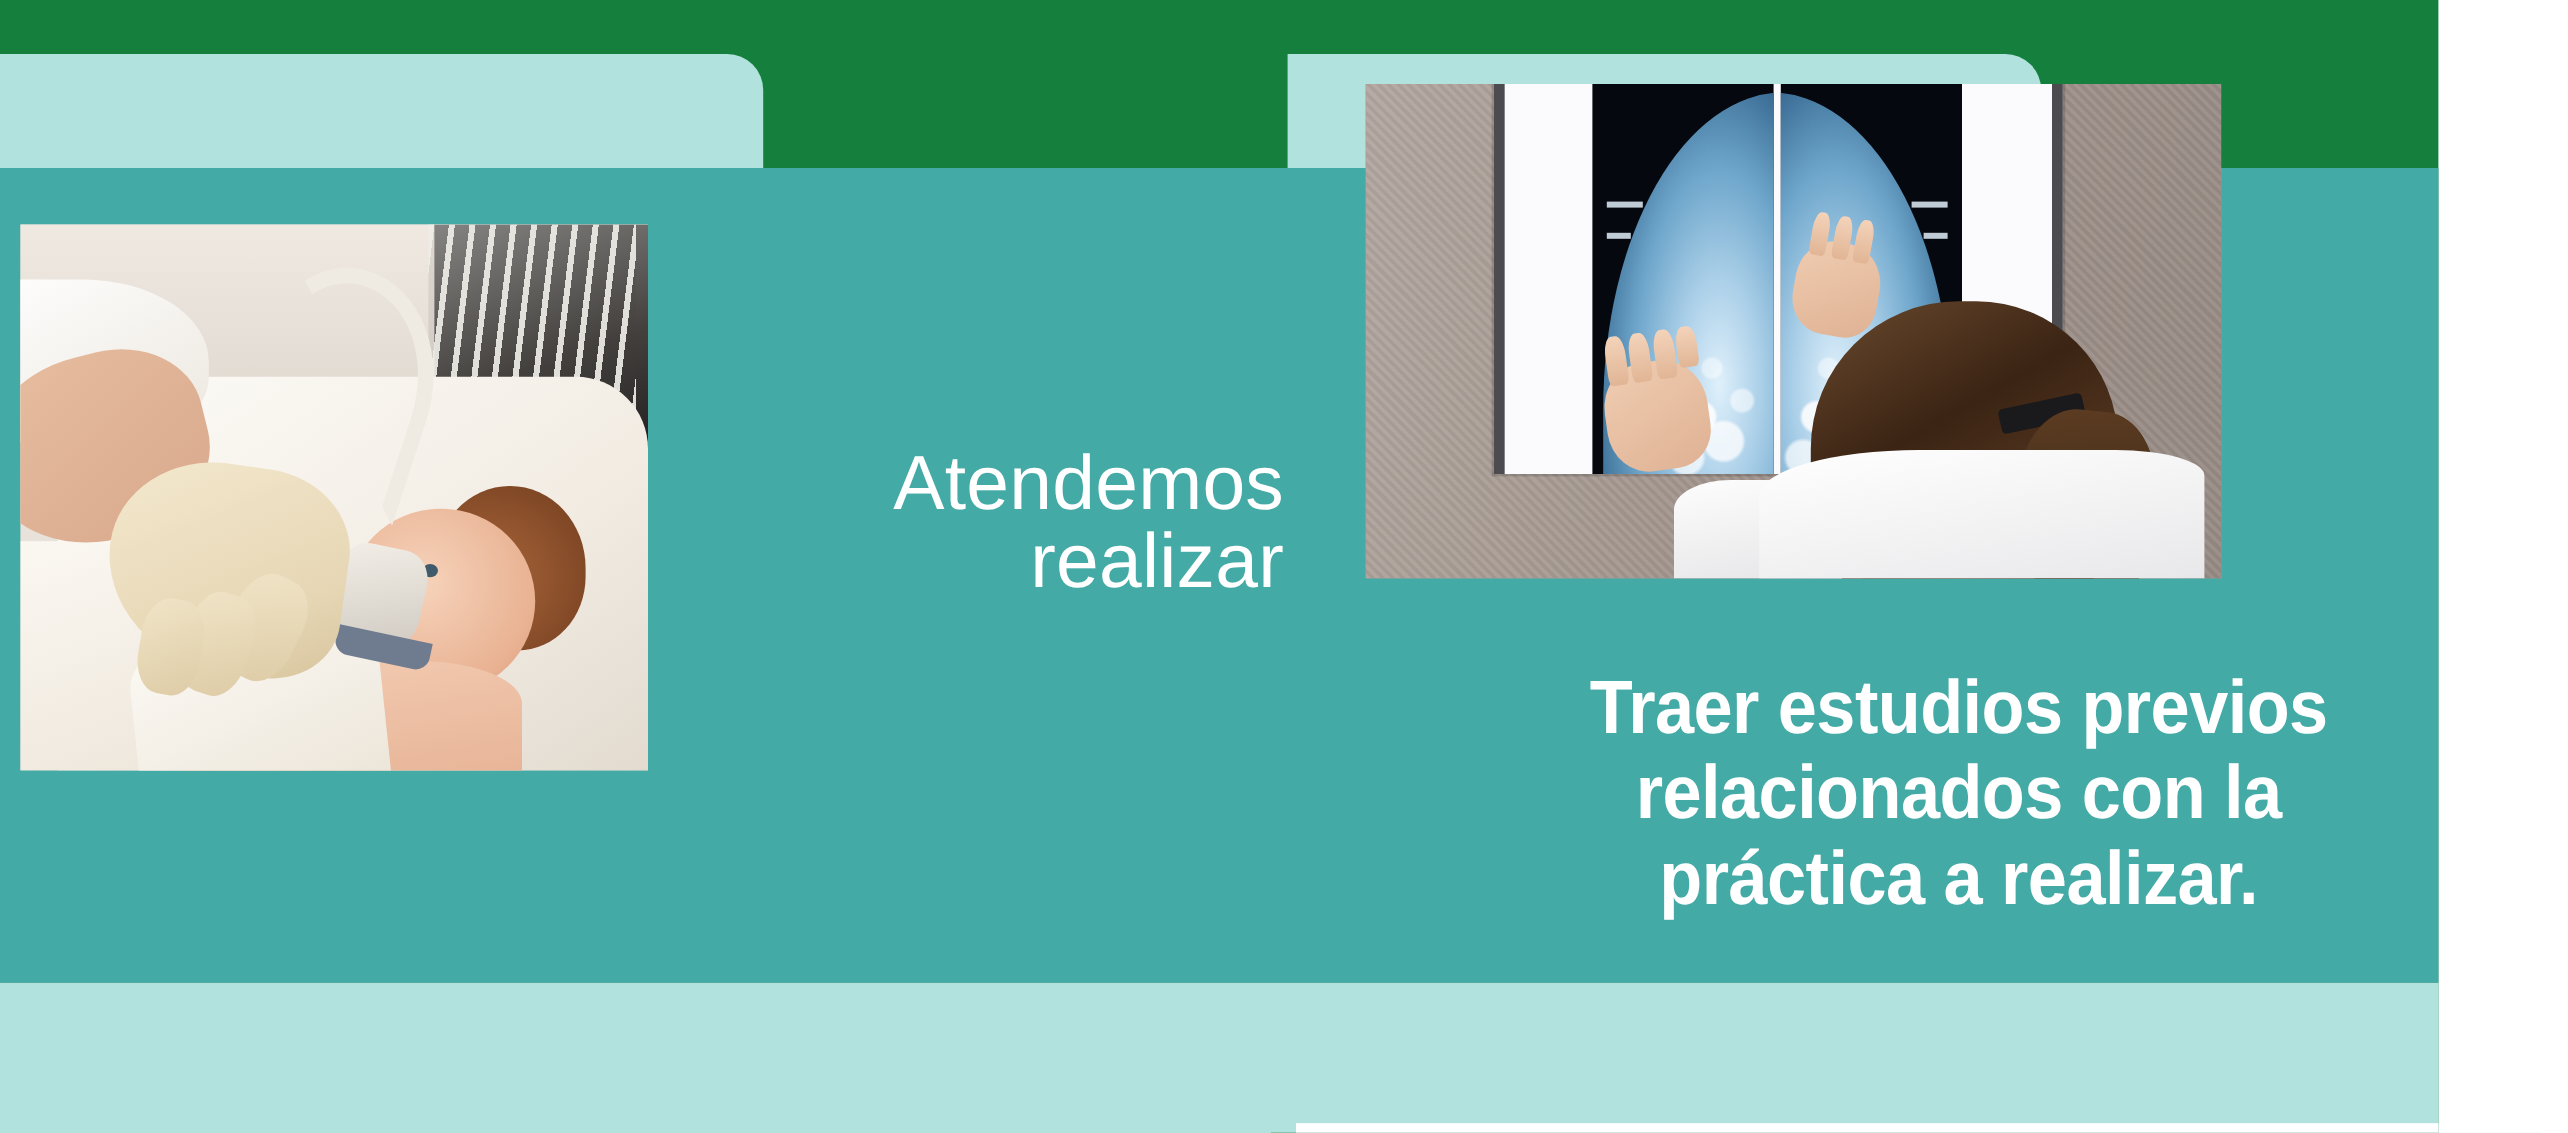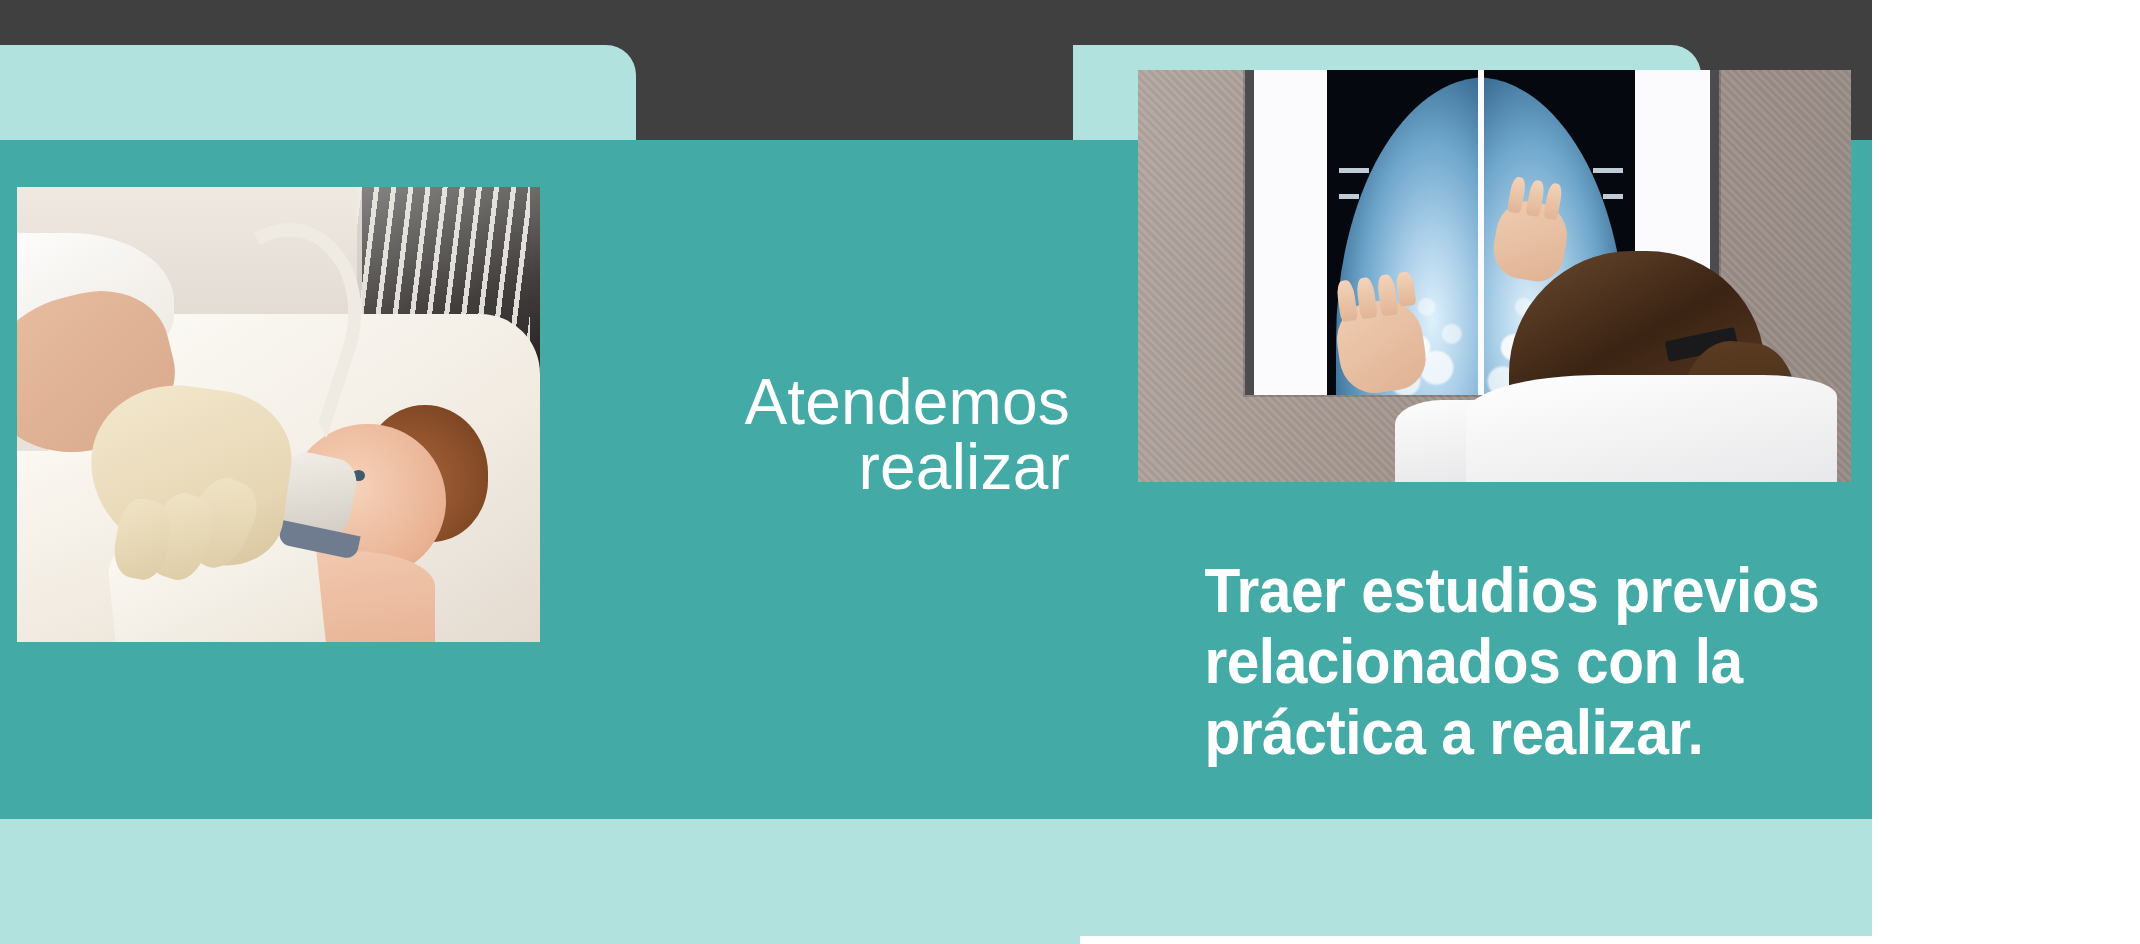--- a/index.html
+++ b/index.html
@@ -9,23 +9,23 @@
   }
   body {
     width: 2140px;
     height: 944px;
     overflow: hidden;
     font-family: "Liberation Sans", sans-serif;
   }
 
   #stage {
     position: relative;
-    width: 1872px;
+    width: 2032px;
     height: 944px;
-    background: #404040;
+    background: #15803d;
     overflow: hidden;
     text-decoration: underline;
   }
 
   
   .tab-light {
     position: absolute;
     background: #b2e2de;
     border-top-right-radius: 30px;
   }
@@ -263,21 +263,21 @@
     line-height: 1.02;
     letter-spacing: .2px;
     white-space: nowrap;
   }
   #text-left .bold-block { margin-top: 8px; }
 
   #text-right {
     position: absolute;
     left: 1140px; top: 555px;
     width: 920px;
-    text-align: left;
+    text-align: center;
     color: #ffffff;
   }
   #text-right .line {
     font-size: 63px;
     font-weight: 700;
     line-height: 1.13;
     letter-spacing: -0.5px;
     transform: scaleX(.93);
     transform-origin: right center;
     white-space: nowrap;

